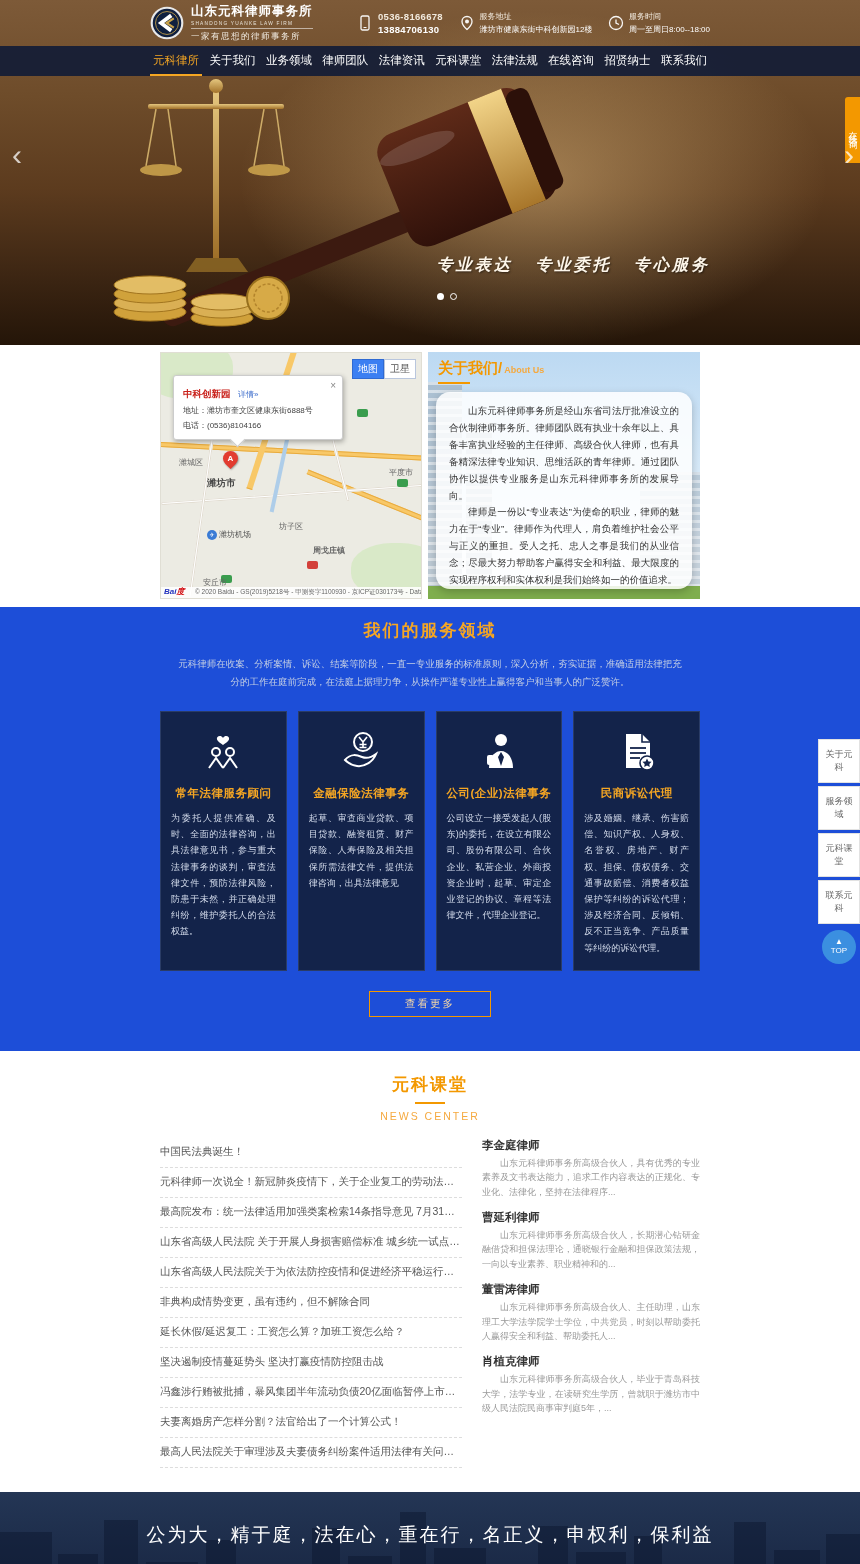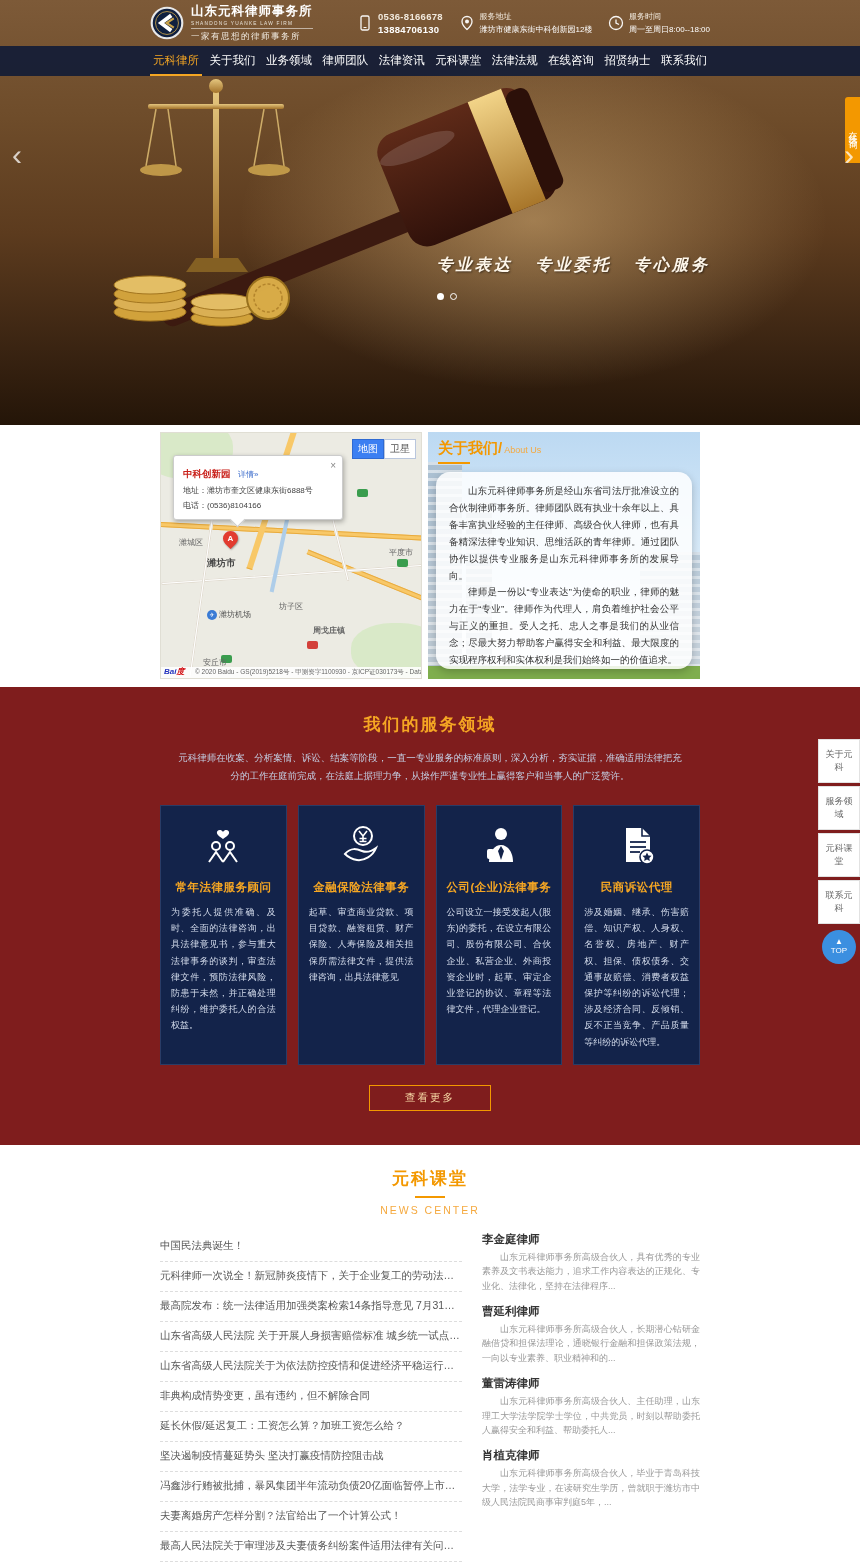--- a/index.html
+++ b/index.html
@@ -1,20 +1,20 @@
 <!DOCTYPE html>
 <html><head>
 <meta charset="utf-8">
 <style>
   * { margin:0; padding:0; box-sizing:border-box; }
   body { width:860px; background:#fff; font-family:"Liberation Sans","DejaVu Sans",sans-serif; color:#333; }
   .page { position:relative; width:860px; overflow:hidden; }
 
   
-  .hero { position:relative; height:425px;
+  .hero { position:relative; height:345px;
     background:
       radial-gradient(ellipse 420px 240px at 62% 52%, rgba(243,204,140,.45), rgba(0,0,0,0) 70%),
       linear-gradient(180deg,#7d5a38 0%,#6e4c2a 28%,#5c3b1e 55%,#3a2412 82%,#241508 100%);
   }
   .hero-art { position:absolute; left:0; top:60px; width:860px; height:285px; z-index:1; }
   .topbar { position:relative; z-index:5; width:560px; margin:0 auto; height:46px; display:flex; align-items:center; }
   .logo-block { display:flex; align-items:center; gap:7px; width:185px; }
   .logo-circle { width:34px; height:34px; flex:0 0 auto; }
   .logo-texts .t1 { font-size:12.5px; font-weight:bold; color:#fff; letter-spacing:1px; }
   .logo-texts .t2 { font-size:4.8px; color:#e8e2d8; letter-spacing:1.2px; margin-top:1px; }
@@ -77,28 +77,28 @@
   .m-attr { position:absolute; left:0; right:0; bottom:0; background:rgba(255,255,255,.85); font-size:6.5px; color:#666; padding:1px 3px 1px 34px; white-space:nowrap; z-index:2; }
   .m-bdlogo { position:absolute; left:3px; bottom:1px; z-index:3; font-size:8px; font-weight:bold; font-style:italic; }
   .m-bdlogo .bai { color:#2534be; } .m-bdlogo .du { color:#d20f13; }
 
   .about { position:relative; flex:1; overflow:hidden; background:linear-gradient(180deg,#bcd9f2 0%,#dcedfa 55%,#eef6fd 80%); }
   .bldg { position:absolute; background:rgba(150,165,180,.55); }
   .bldg.w { background-image:repeating-linear-gradient(180deg, rgba(255,255,255,.5) 0 3px, rgba(0,0,0,0) 3px 8px); }
   .grass { position:absolute; left:0; right:0; bottom:0; height:13px; background:#7fae4e; }
   .about-head { position:absolute; left:10px; top:7px; z-index:3; }
   .about-head .m { font-size:15px; font-weight:bold; color:#f39800; display:inline; }
-  .about-head .s { font-size:9px; color:#f5a93f; display:inline; margin-left:2px; }
+  .about-head .s { font-size:9px; color:#f5a93f; display:inline; margin-left:2px;font-weight:bold; }
   .about-head .bar { width:32px; height:2px; background:#f39800; margin-top:4px; }
   .about-panel { position:absolute; left:8px; right:8px; top:40px; bottom:10px; z-index:2; background:rgba(255,255,255,.85);
     border-radius:14px; box-shadow:0 3px 8px rgba(0,0,0,.22); padding:11px 13px; overflow:hidden; }
   .about-panel p { font-size:9.5px; line-height:1.78; color:#333; text-align:justify; text-indent:2em; }
 
   
-  .services { margin-top:8px; background:#7f1d1d; padding:26px 0 34px; }
+  .services { margin-top:8px; background:#1d4ed8; padding:12px 0 34px; }
   .svc-title { text-align:center; font-size:17px; font-weight:bold; color:#f5a623; letter-spacing:2px; }
   .svc-intro { width:505px; margin:13px auto 0; font-size:9.5px; line-height:1.9; color:#c4cfe4; text-align:center; }
   .svc-cards { width:540px; margin:20px auto 0; display:flex; gap:11px; }
   .svc-card { flex:1; background:#13234a; border:1px solid #2a3c66; padding:16px 10px 14px; }
   .svc-icon { display:block; width:46px; height:46px; margin:0 auto; }
   .svc-card h3 { margin-top:12px; text-align:center; font-size:11.5px; color:#f5a623; letter-spacing:.5px; }
   .svc-card p { margin-top:9px; font-size:9px; line-height:1.8; color:#d5dded; text-align:justify; }
   .svc-more { display:block; width:122px; margin:20px auto 0; border:1px solid #f39800; color:#f7d9a6;
     font-size:10.5px; text-align:center; padding:5px 0; text-decoration:none; letter-spacing:2px; }
 

